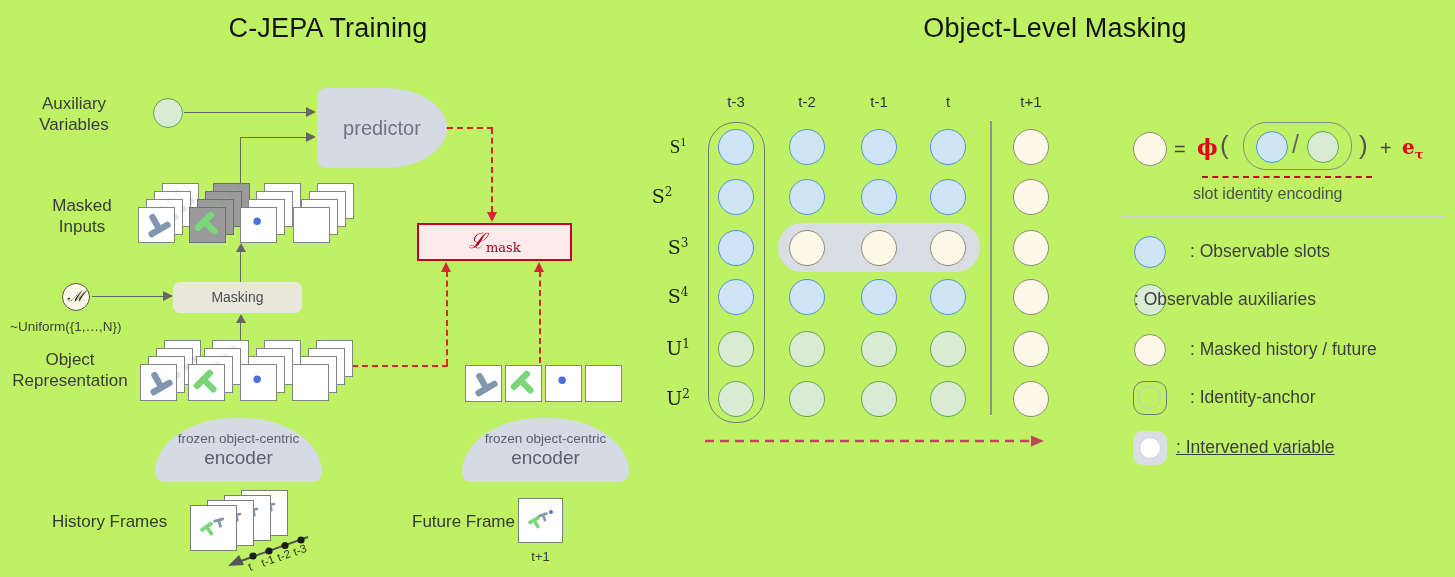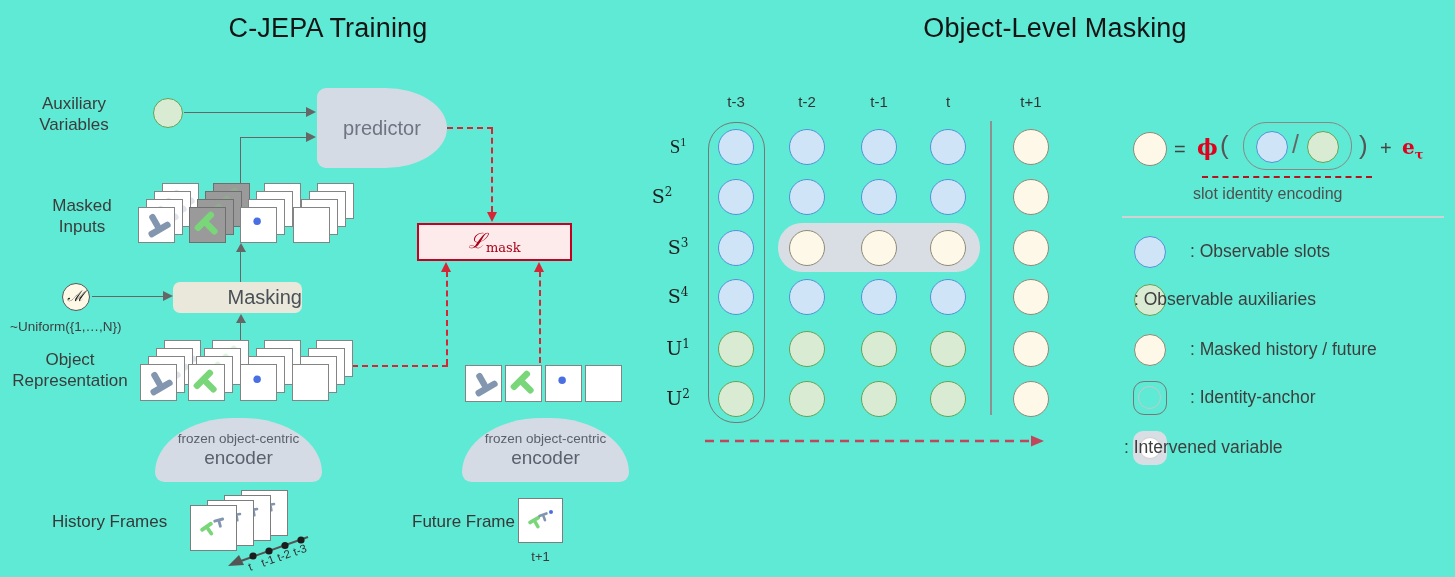--- a/index.html
+++ b/index.html
@@ -1,16 +1,16 @@
 <!DOCTYPE html>
 <html><head>
 <meta charset="utf-8">
 <style>
   html,body{margin:0;padding:0;background:#fff;}
-  #stage{position:relative;width:1455px;height:577px;background:#5eead4;overflow:hidden;
+  #stage{position:relative;width:1455px;height:577px;background:#bef264;overflow:hidden;
          font-family:"Liberation Sans",sans-serif;}
   .abs{position:absolute;}
   .title{position:absolute;font-size:27px;color:#141414;text-align:center;font-weight:500;letter-spacing:.2px;}
   .lbl{position:absolute;color:#3c3c3c;font-size:17px;line-height:21px;text-align:center;}
   .frame{position:absolute;background:#fff;border:1.5px solid #848484;box-sizing:border-box;}
   .frame.masked{background:#9a9a9a;border-color:#6f6f6f;}
   .frame svg{position:absolute;left:50%;top:50%;transform:translate(-50%,-50%);}
   .circ{position:absolute;border-radius:50%;box-sizing:border-box;}
   .c-blue{background:var(--c-blue);border:1.6px solid var(--c-blue-b);}
   .c-green{background:var(--c-green);border:1.6px solid var(--c-green-b);}
@@ -27,21 +27,21 @@
   .serif{font-family:"DejaVu Serif",serif;}
   .predictor{position:absolute;left:317px;top:88px;width:130px;height:80px;background:var(--c-panel);
              border-radius:9px 62px 62px 9px / 9px 40px 40px 9px;color:#6e7582;font-size:20px;
              display:flex;align-items:center;justify-content:center;}
   .encoder{position:absolute;width:167px;height:64px;background:var(--c-panel);
            border-radius:84px 84px 10px 10px / 58px 58px 10px 10px;text-align:center;
            color:#5a616c;box-sizing:border-box;padding-top:13px;}
   .encoder .e1{font-size:13.5px;display:block;}
   .encoder .e2{font-size:19px;display:block;margin-top:1px;}
   .maskingbox{position:absolute;left:173px;top:282px;width:129px;height:31px;background:var(--c-masking);
-              border-radius:7px;color:#4a5056;font-size:20px;text-align:right;line-height:31px;}
+              border-radius:7px;color:#4a5056;font-size:14px;text-align:center;line-height:31px;}
   .lossbox{position:absolute;left:417px;top:223px;width:155px;height:38px;background:var(--c-loss-f);
            border:2px solid var(--c-loss-b);box-sizing:border-box;text-align:center;line-height:33px;
            color:#a80019;}
   .lossbox .lm{font-size:21px;font-style:italic;}
   .lossbox sub{font-size:13px;}
   .mcircle{position:absolute;left:62px;top:283px;width:28px;height:28px;border-radius:50%;
            background:#fdf9e6;border:1.4px solid #555;box-sizing:border-box;text-align:center;
            line-height:25px;font-size:15px;color:#222;font-style:italic;}
   .gridhdr{position:absolute;width:50px;text-align:center;font-size:15px;color:#333;}
   .rowlbl{position:absolute;width:40px;text-align:center;font-size:19px;color:#1e1e1e;}
@@ -220,21 +220,21 @@
       <div class="legend-label" style="left:1134px;top:289px;">: Observable auxiliaries</div>
       <div class="circ c-cream" style="left:1134px;top:334px;width:32px;height:32px;"></div>
       <div class="legend-label" style="left:1190px;top:339px;">: Masked history / future</div>
       <div class="abs" style="left:1133px;top:381px;width:34px;height:34px;border:1.5px solid #777;border-radius:11px;box-sizing:border-box;">
              <div style="position:absolute;left:4px;top:4px;width:23px;height:23px;border:1px solid #c9c9c9;border-radius:50%;box-sizing:border-box;"></div>
       </div>
       <div class="legend-label" style="left:1190px;top:387px;">: Identity-anchor</div>
       <div class="abs" style="left:1133px;top:431px;width:34px;height:34px;background:var(--c-interv);border-radius:10px;">
              <div style="position:absolute;left:6px;top:6px;width:22px;height:22px;background:#fff;border:1px solid #cfcfcf;border-radius:50%;box-sizing:border-box;"></div>
       </div>
-      <div class="legend-label" style="left:1124px;top:437px;">: Intervened variable</div>
+      <div class="legend-label" style="left:1176px;top:437px;text-decoration:underline;">: Intervened variable</div>
     </div>
 
   <div id="stacks-layer">
       <div class="frame" style="left:162px;top:183px;width:37px;height:36px;z-index:7;"><span style="opacity:.25;"><svg width="28" height="28" viewBox="0 0 30 30">
             <g transform="translate(0 0) scale(1) rotate(150 15 15)">
               <rect x="2" y="6" width="26" height="7" rx="3" fill="#8296af"></rect>
               <rect x="11.6" y="11" width="6.8" height="17" rx="3" fill="#8296af"></rect>
             </g>
           </svg></span></div>
       <div class="frame" style="left:154px;top:191px;width:37px;height:36px;z-index:8;"><span style="opacity:.25;"><svg width="28" height="28" viewBox="0 0 30 30">

